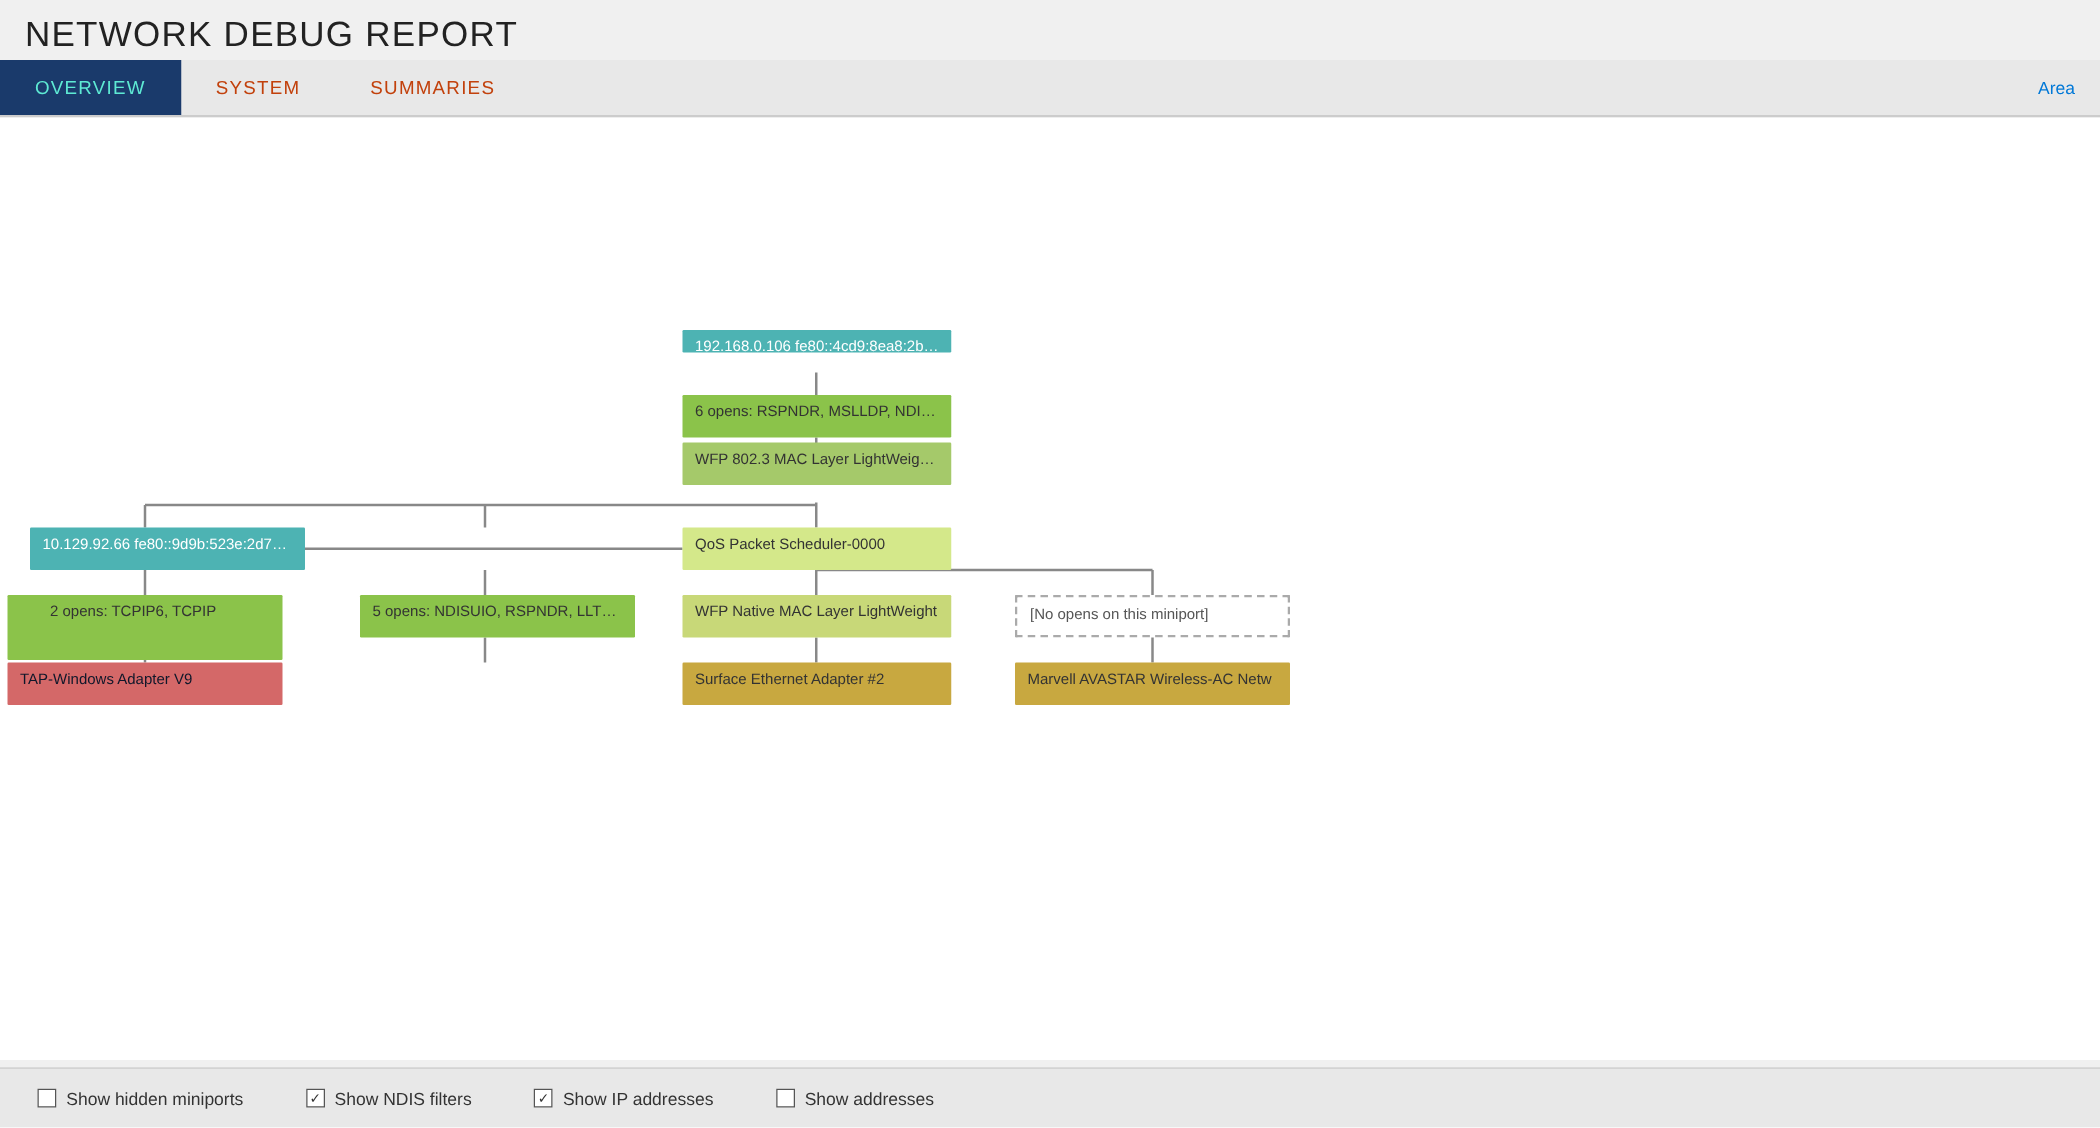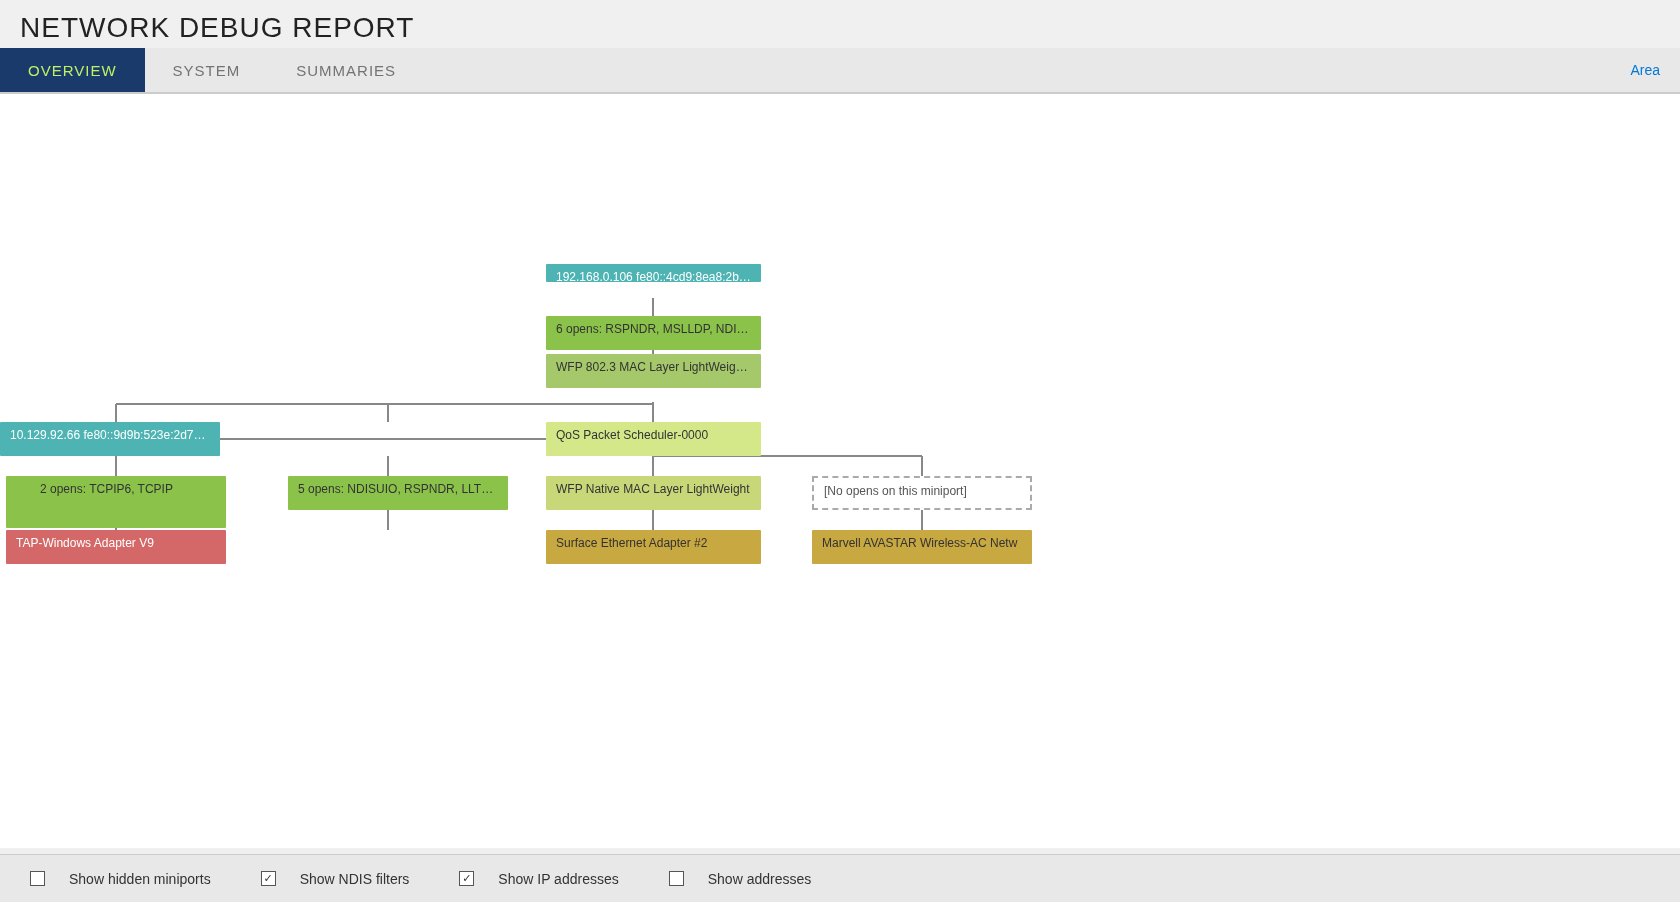--- a/index.html
+++ b/index.html
@@ -36,26 +36,26 @@
     }
     .nav-tab {
       display: flex;
       align-items: center;
       padding: 0 28px;
       font-size: 15px;
       font-variant: small-caps;
       font-weight: 500;
       letter-spacing: 1px;
       cursor: pointer;
-      color: #737373;
+      color: #c2410c;
       text-transform: uppercase;
     }
     .nav-tab.active {
       background: #1a3a6b;
-      color: #bef264;
+      color: #5eead4;
     }
     .nav-help {
       position: absolute;
       right: 20px;
       top: 50%;
       transform: translateY(-50%);
       color: #0078d7;
       font-size: 14px;
       cursor: pointer;
       text-decoration: none;
@@ -82,21 +82,21 @@
       border-radius: 1px;
     }
 
     
     .node-teal { background: #4db3b3; color: #fff; }
     .node-green-light { background: #8bc34a; color: #333; }
     .node-green-mid { background: #a5c96a; color: #333; }
     .node-yellow-light { background: #d4e88a; color: #333; }
     .node-yellow-green { background: #c8d878; color: #333; }
     .node-orange-yellow { background: #c8a840; color: #333; }
-    .node-red-pink { background: #d46868; color: #ffffff; }
+    .node-red-pink { background: #d46868; color: #0f172a; }
     .node-dashed {
       background: transparent;
       border: 2px dashed #aaa;
       color: #555;
     }
 
     
     .connector-svg {
       position: absolute;
       top: 0;
@@ -116,21 +116,21 @@
       background: #e8e8e8;
       border-top: 1px solid #ccc;
       display: flex;
       align-items: center;
       padding: 0 30px;
       gap: 50px;
     }
     .footer-item {
       display: flex;
       align-items: center;
-      gap: 24px;
+      gap: 8px;
       font-size: 14px;
       color: #333;
     }
     .checkbox-box {
       width: 15px;
       height: 15px;
       border: 1.5px solid #555;
       display: flex;
       align-items: center;
       justify-content: center;
@@ -192,21 +192,21 @@
     <line x1="653" y1="362" x2="922" y2="362" stroke="#888" stroke-width="2"></line>
   </svg>
 
   <div class="node node-teal" style="left:546px;top:170px;width:215px;height:18px;">192.168.0.106 fe80::4cd9:8ea8:2bc0:e</div>
   <div class="node node-green-light" style="left:546px;top:222px;width:215px;height:34px;">6 opens: RSPNDR, MSLLDP, NDISUIO</div>
   <div class="node node-green-mid" style="left:546px;top:260px;width:215px;height:34px;">WFP 802.3 MAC Layer LightWeight Fi</div>
   <div class="node node-yellow-light" style="left:546px;top:328px;width:215px;height:34px;">QoS Packet Scheduler-0000</div>
   <div class="node node-yellow-green" style="left:546px;top:382px;width:215px;height:34px;">WFP Native MAC Layer LightWeight</div>
   <div class="node node-orange-yellow" style="left:546px;top:436px;width:215px;height:34px;">Surface Ethernet Adapter #2</div>
 
-  <div class="node node-teal" style="left:0;top:328px;width:220px;height:34px;">10.129.92.66 fe80::9d9b:523e:2d70:2</div>
+  <div class="node node-teal" style="left:24px;top:328px;width:220px;height:34px;">10.129.92.66 fe80::9d9b:523e:2d70:2</div>
   <div class="node node-green-light" style="left:6px;top:382px;width:220px;height:52px;padding-left:34px;">2 opens: TCPIP6, TCPIP</div>
   <div class="node node-red-pink" style="left:6px;top:436px;width:220px;height:34px;">TAP-Windows Adapter V9</div>
 
   <div class="node node-green-light" style="left:288px;top:382px;width:220px;height:34px;">5 opens: NDISUIO, RSPNDR, LLTDIO,</div>
 
   <div class="node node-dashed" style="left:812px;top:382px;width:220px;height:34px;">[No opens on this miniport]</div>
   <div class="node node-orange-yellow" style="left:812px;top:436px;width:220px;height:34px;">Marvell AVASTAR Wireless-AC Netw</div>
 </div>
 
 <div class="footer-bar">

